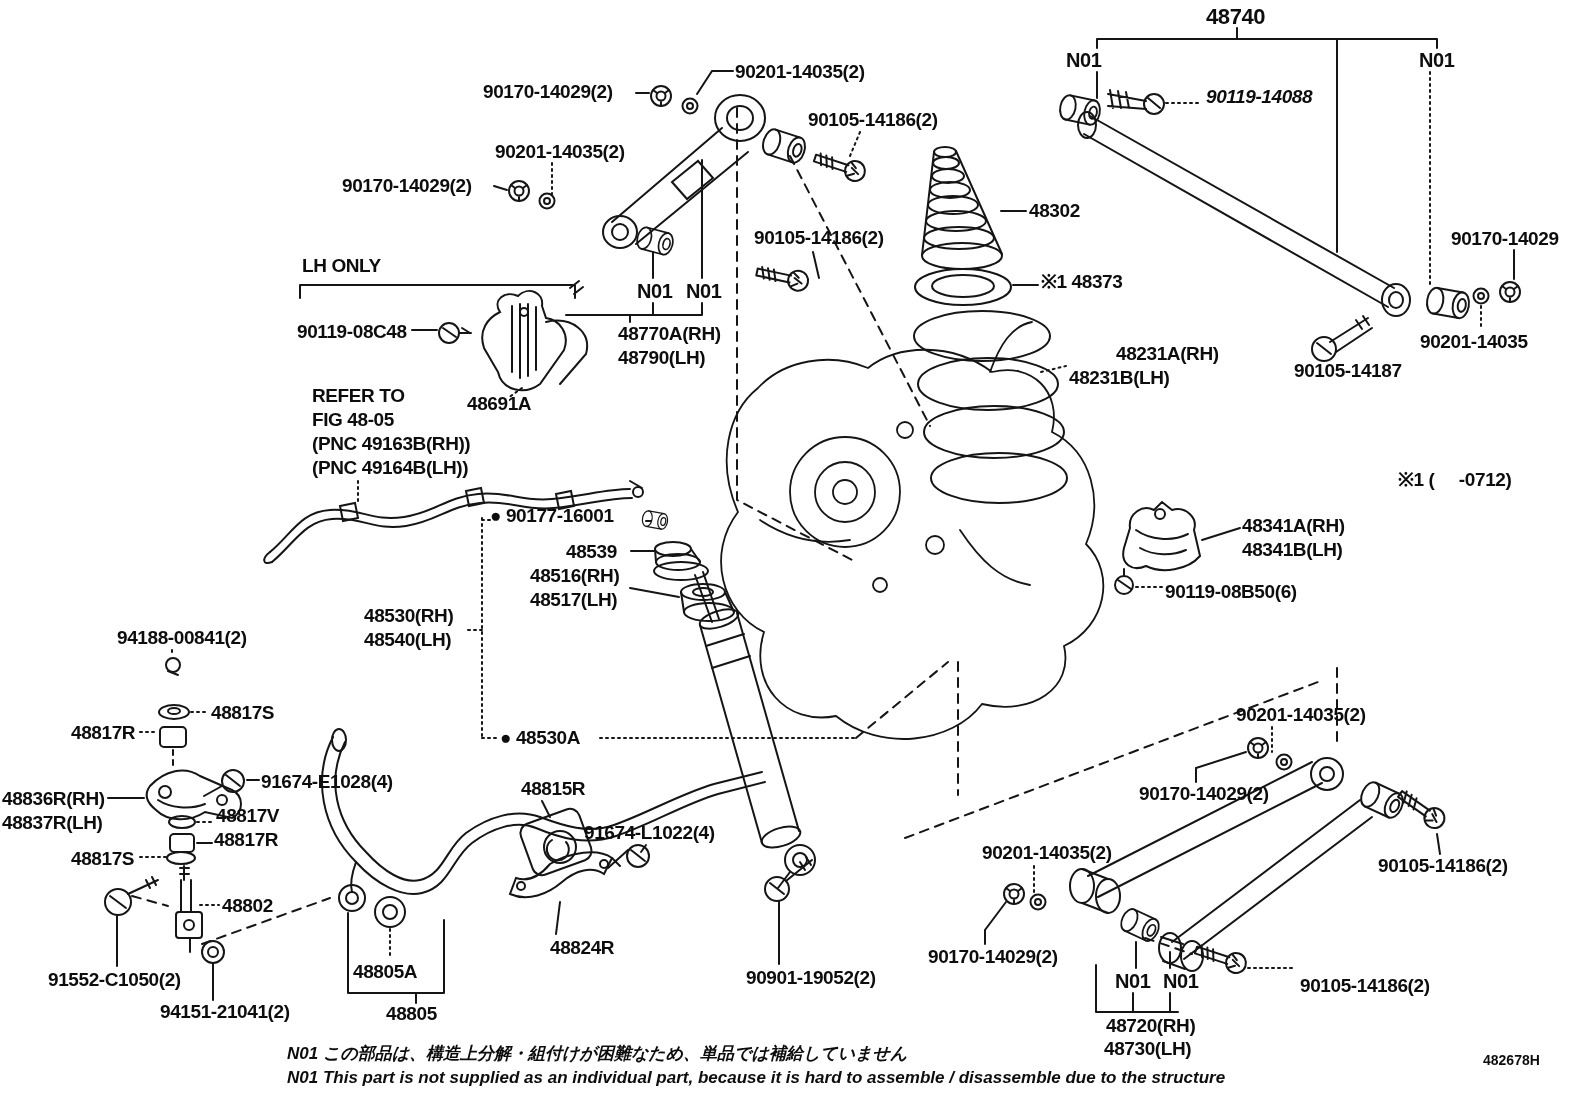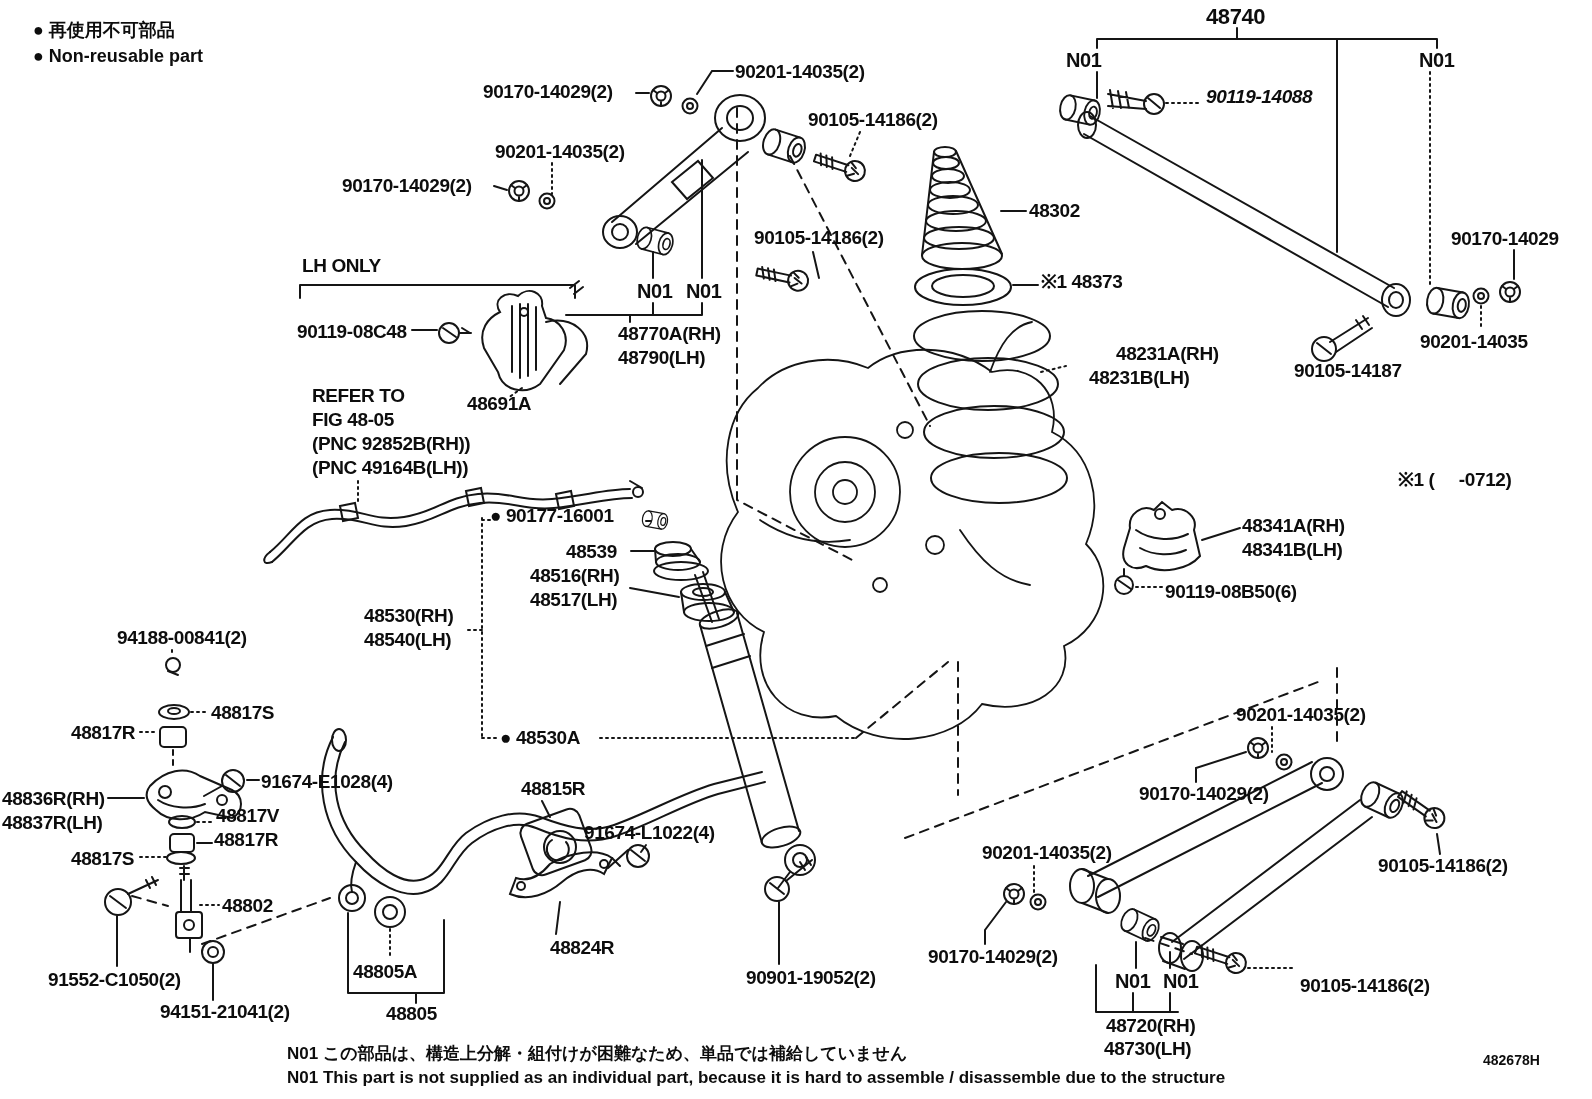--- a/index.html
+++ b/index.html
@@ -2,21 +2,21 @@
 <html><head>
 <meta charset="utf-8">
 <style>
   html,body{margin:0;padding:0;background:#888;}
   #stage{position:relative;width:1592px;height:1099px;background:#ffffff;overflow:hidden;
          font-family:"Liberation Sans",sans-serif;color:#0d0d0d;}
   #art{position:absolute;left:0;top:0;}
   .lbl{position:absolute;white-space:pre;font-weight:700;font-size:19px;line-height:1.05;
        letter-spacing:-0.4px;color:#0d0d0d;}
   .legend{position:absolute;left:33px;top:17px;font-weight:700;font-size:18px;line-height:1.45;}
-  .foot{position:absolute;font-weight:700;font-size:17px;}
+  .foot{position:absolute;font-weight:700;font-size:17px;font-style:italic;}
   .doccode{position:absolute;font-weight:700;font-size:14px;}
 </style>
 </head>
 <body>
 
 <div id="stage">
 
   <svg id="art" width="1592" height="1099" viewBox="0 0 1592 1099" xmlns="http://www.w3.org/2000/svg">
     <defs>
       <g id="bush">
@@ -305,49 +305,45 @@
         <use href="#nut" transform="translate(1014,894)"></use>
         <use href="#washer" transform="translate(1038,902)"></use>
         <path d="M1034,866 V892" stroke-dasharray="2,4"></path>
         <path d="M985,944 V930 L1006,902"></path>
         <path d="M1136,942 V968 M1170,952 V968"></path>
         <path d="M1133,993 V1012 M1170,993 V1012 M1096,1012 H1178 M1096,1012 V965"></path>
       </g>
     </g>
   </svg>
 
-  <div class="legend">
-    <div>● 再使用不可部品</div>
-    <div>● Non-reusable part</div>
-  </div>
 
   <div id="labels">
       <div class="lbl" style="left: 483px; top: 82px;">90170-14029(2)</div>
       <div class="lbl" style="left: 735px; top: 62px;">90201-14035(2)</div>
       <div class="lbl" style="left: 495px; top: 142px;">90201-14035(2)</div>
       <div class="lbl" style="left: 342px; top: 176px;">90170-14029(2)</div>
       <div class="lbl" style="left: 808px; top: 110px;">90105-14186(2)</div>
       <div class="lbl" style="left: 1206px; top: 5px; font-size: 22px; text-align: center;">48740</div>
       <div class="lbl" style="left: 1066px; top: 50px; font-size: 20px;">N01</div>
       <div class="lbl" style="left: 1419px; top: 50px; font-size: 20px;">N01</div>
       <div class="lbl" style="left: 1206px; top: 87px; font-style: italic;">90119-14088</div>
       <div class="lbl" style="left: 1451px; top: 229px;">90170-14029</div>
       <div class="lbl" style="left: 1420px; top: 332px;">90201-14035</div>
       <div class="lbl" style="left: 1294px; top: 361px;">90105-14187</div>
       <div class="lbl" style="left: 754px; top: 228px;">90105-14186(2)</div>
       <div class="lbl" style="left: 1029px; top: 201px;">48302</div>
       <div class="lbl" style="left: 1041px; top: 272px;">※1 48373</div>
       <div class="lbl" style="left: 1069px; top: 344px; margin-left: 47px;">48231A(RH)</div>
-      <div class="lbl" style="left: 1069px; top: 368px; margin-left: 20px;">48231B(LH)</div>
+      <div class="lbl" style="left: 1069px; top: 368px;">48231B(LH)</div>
       <div class="lbl" style="left: 302px; top: 256px;">LH ONLY</div>
       <div class="lbl" style="left: 297px; top: 322px;">90119-08C48</div>
       <div class="lbl" style="left: 467px; top: 394px;">48691A</div>
       <div class="lbl" style="left: 312px; top: 386px;">REFER TO</div>
       <div class="lbl" style="left: 312px; top: 410px;">FIG 48-05</div>
-      <div class="lbl" style="left: 312px; top: 434px;">(PNC 92852B(RH))</div>
+      <div class="lbl" style="left: 312px; top: 434px;">(PNC 49163B(RH))</div>
       <div class="lbl" style="left: 312px; top: 458px;">(PNC 49164B(LH))</div>
       <div class="lbl" style="left: 637px; top: 281px; font-size: 20px;">N01</div>
       <div class="lbl" style="left: 686px; top: 281px; font-size: 20px;">N01</div>
       <div class="lbl" style="left: 618px; top: 324px;">48770A(RH)</div>
       <div class="lbl" style="left: 618px; top: 348px;">48790(LH)</div>
       <div class="lbl" style="left: 490px; top: 506px;">● 90177-16001</div>
       <div class="lbl" style="left: 566px; top: 542px;">48539</div>
       <div class="lbl" style="left: 530px; top: 566px;">48516(RH)</div>
       <div class="lbl" style="left: 530px; top: 590px;">48517(LH)</div>
       <div class="lbl" style="left: 364px; top: 606px;">48530(RH)</div>

